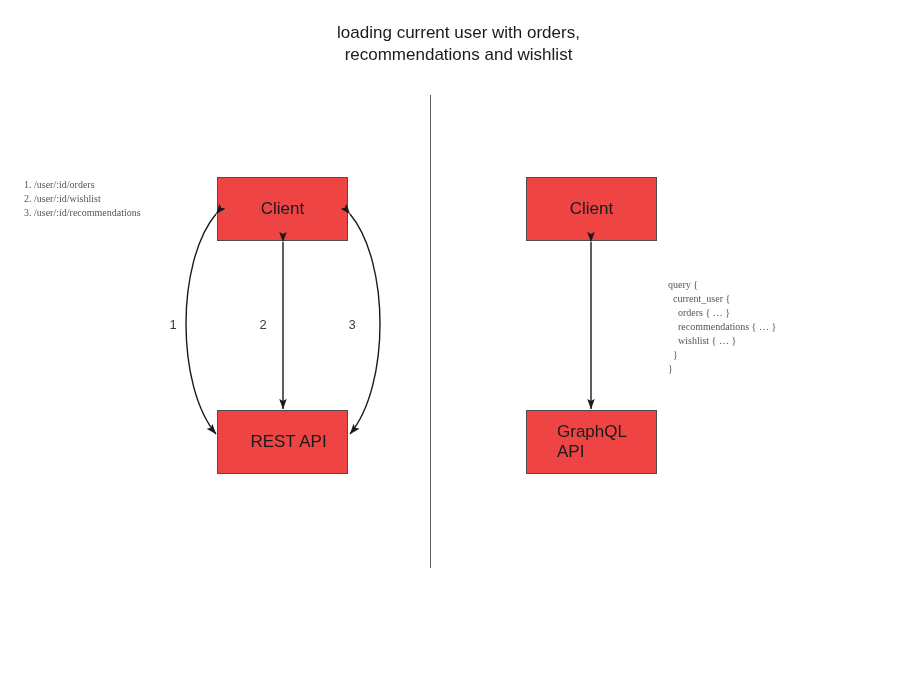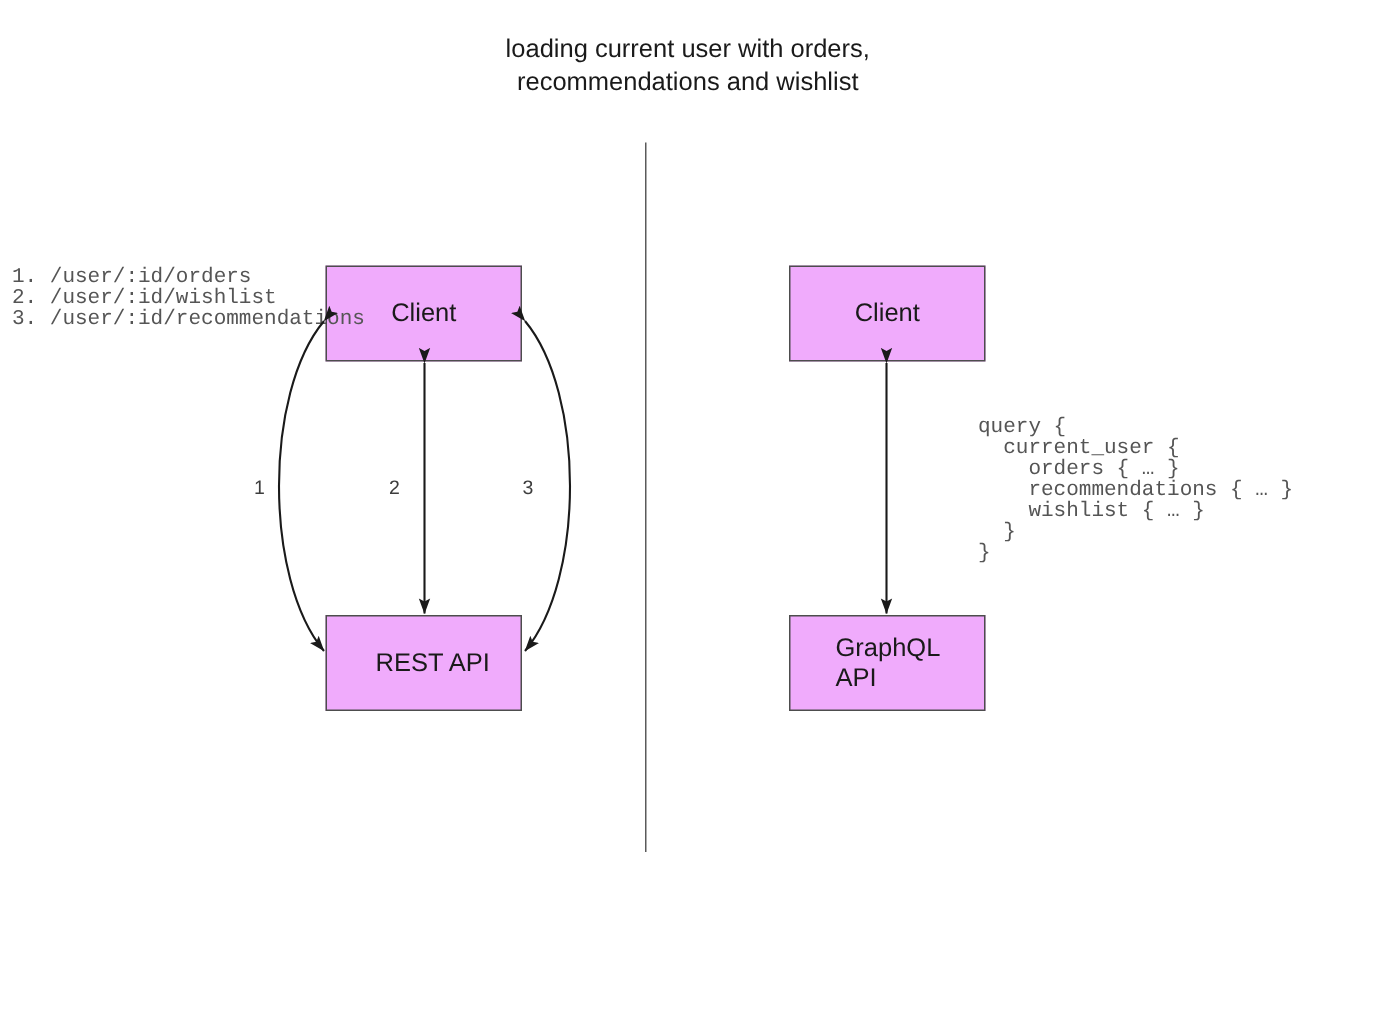--- a/index.html
+++ b/index.html
@@ -40,21 +40,21 @@
     width: 1px;
     height: 473px;
     background: #5a5a5a;
   }
 
   
   .node {
     position: absolute;
     width: 131px;
     height: 64px;
-    background: #f0abfc;
+    background: #ef4444;
     border: 1.4px solid #4d4d4d;
     box-sizing: border-box;
     display: flex;
     align-items: center;
     justify-content: center;
     font-size: 17px;
     color: #1a1a1a;
   }
   #client-rest  { left: 217px; top: 177px; }
   #rest-api     { left: 217px; top: 410px; padding-left: 12px; }
@@ -84,25 +84,26 @@
     text-align: center;
     width: 20px;
   }
   #label-1 { left: 163px; top: 317px; }
   #label-2 { left: 253px; top: 317px; }
   #label-3 { left: 342px; top: 317px; }
 
   
   .code-block {
     position: absolute;
-    font-family: Liberation Mono, monospace;
-    font-size: 14px;
+    font-family: Liberation Serif, serif;
+    font-size: 10px;
     line-height: 14px;
     color: #555555;
     white-space: pre;
+    margin-left: 16px;
   }
   #endpoint-list { left: 8px;   top: 178px; }
   #gql-query     { left: 652px; top: 278px; }
 </style>
 </head>
 <body>
 
 <div id="canvas">
 
   <div class="title">loading current user with orders,

